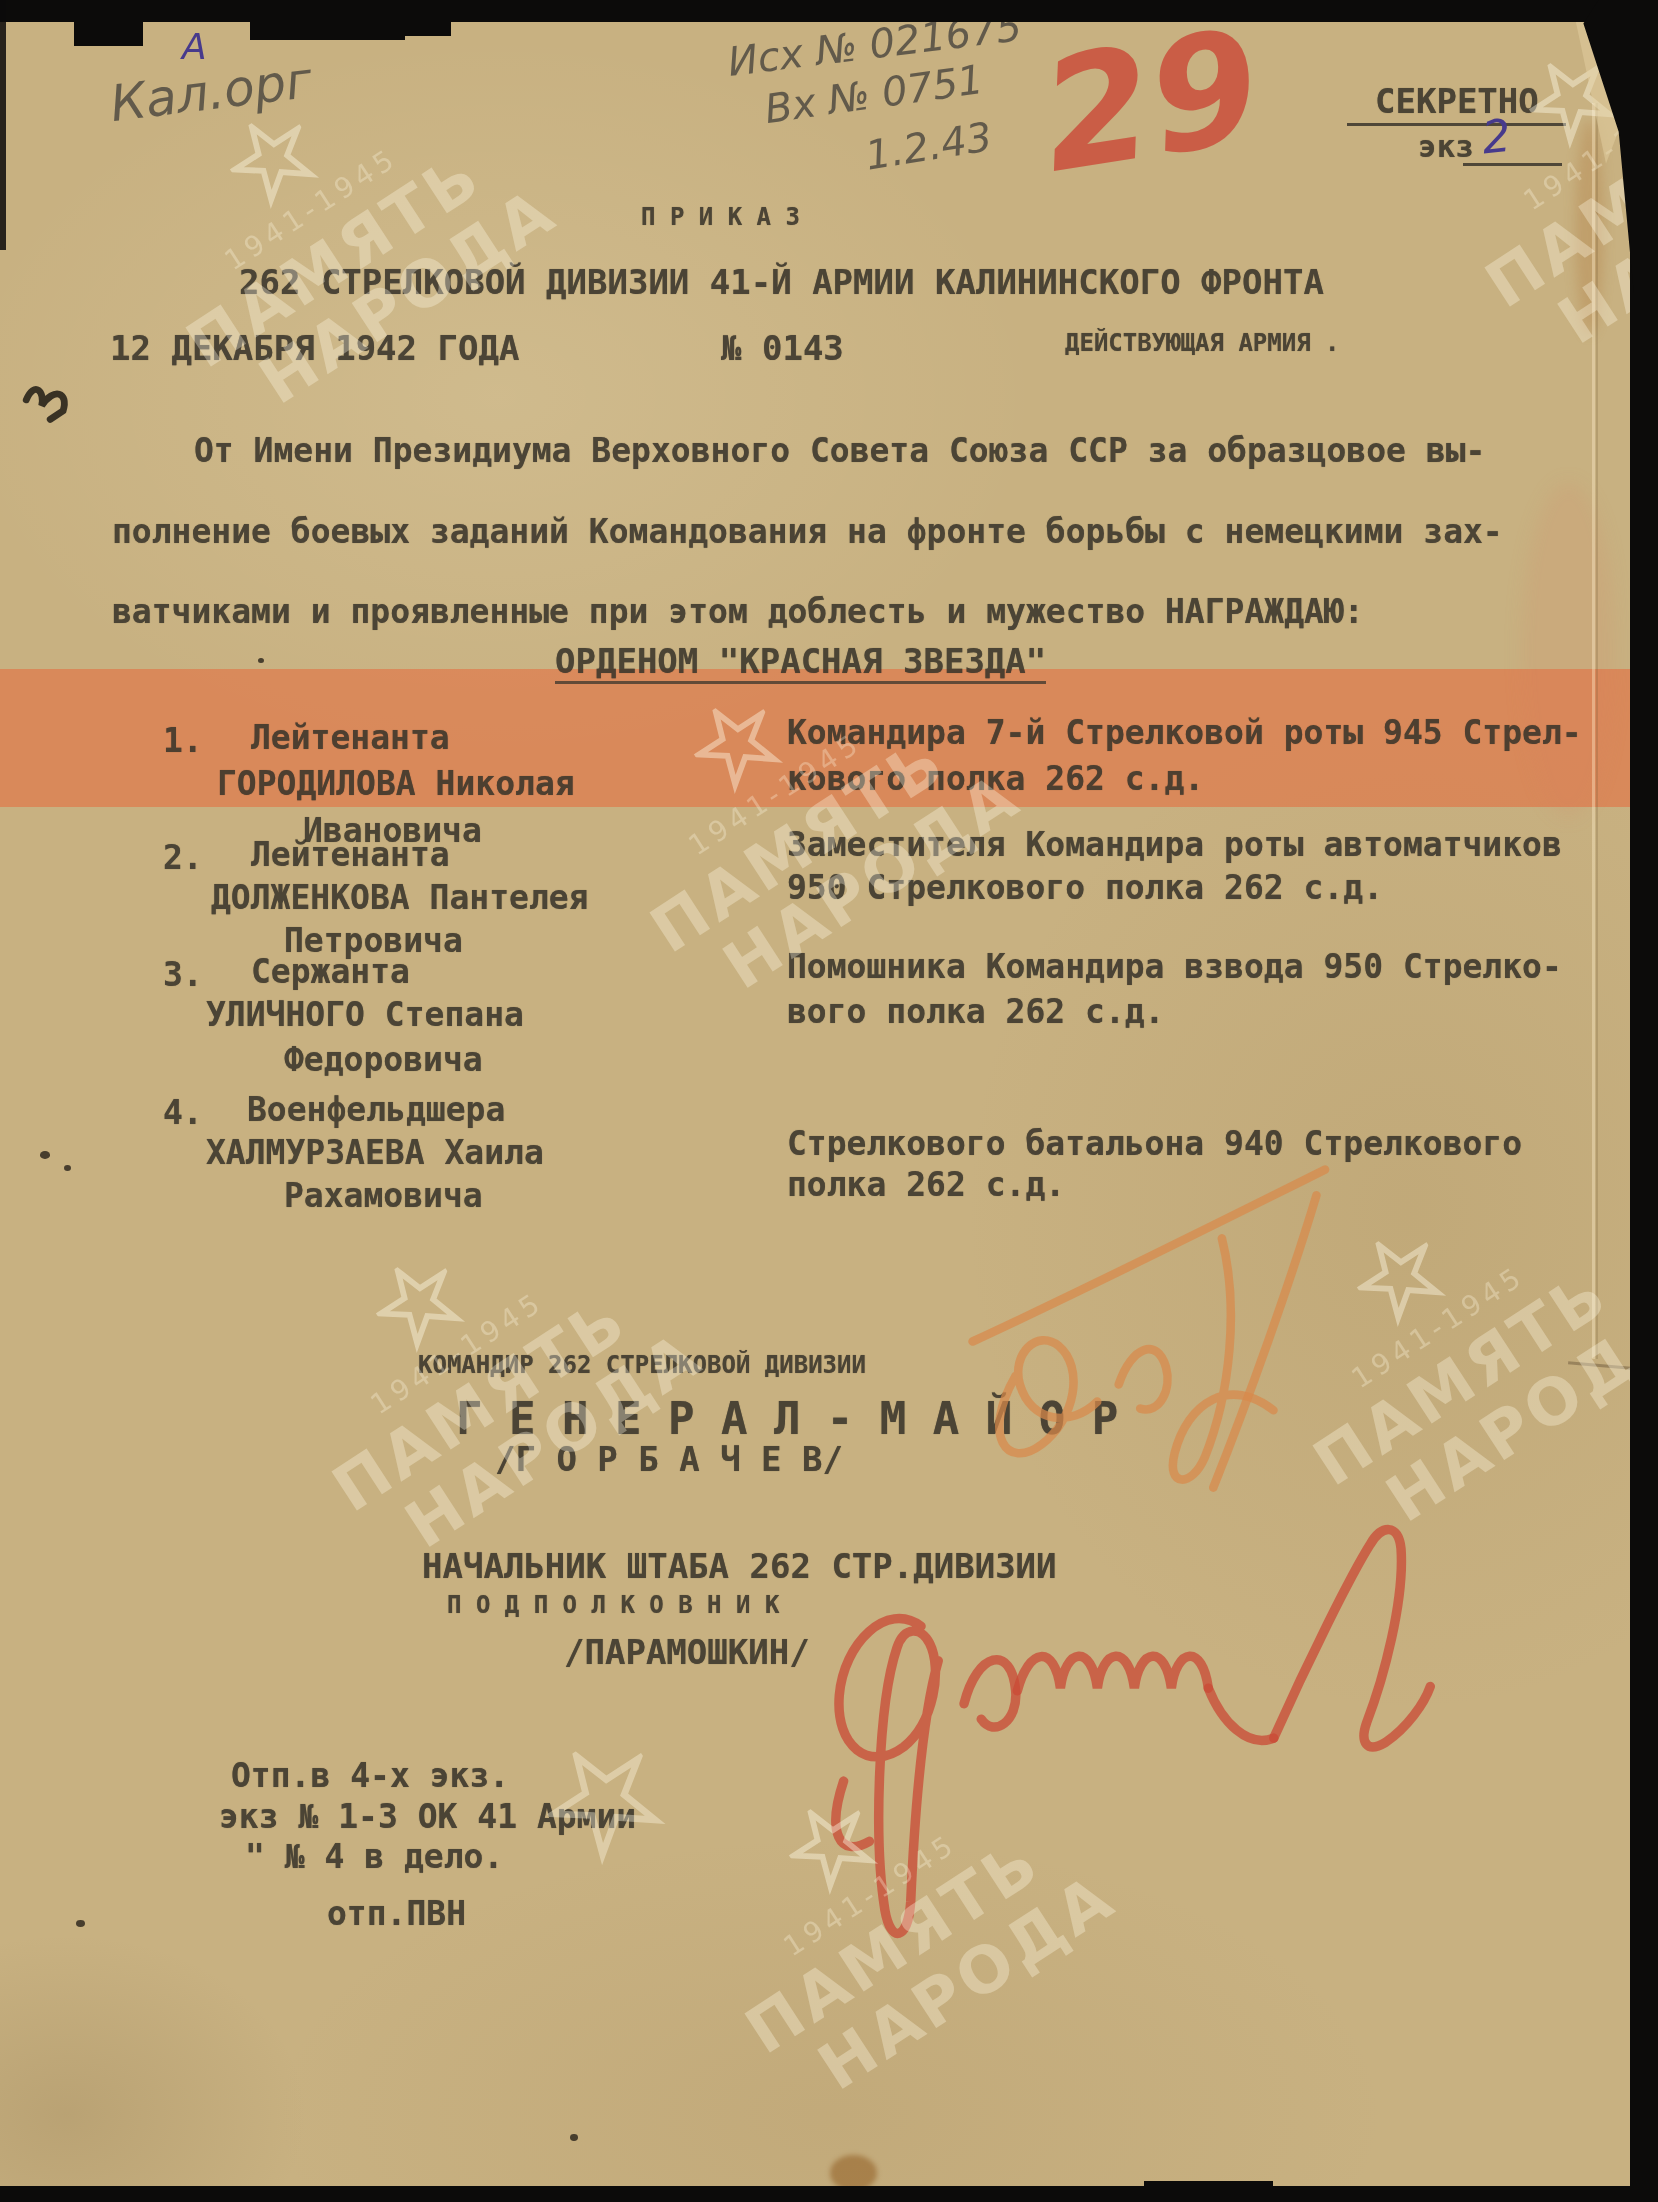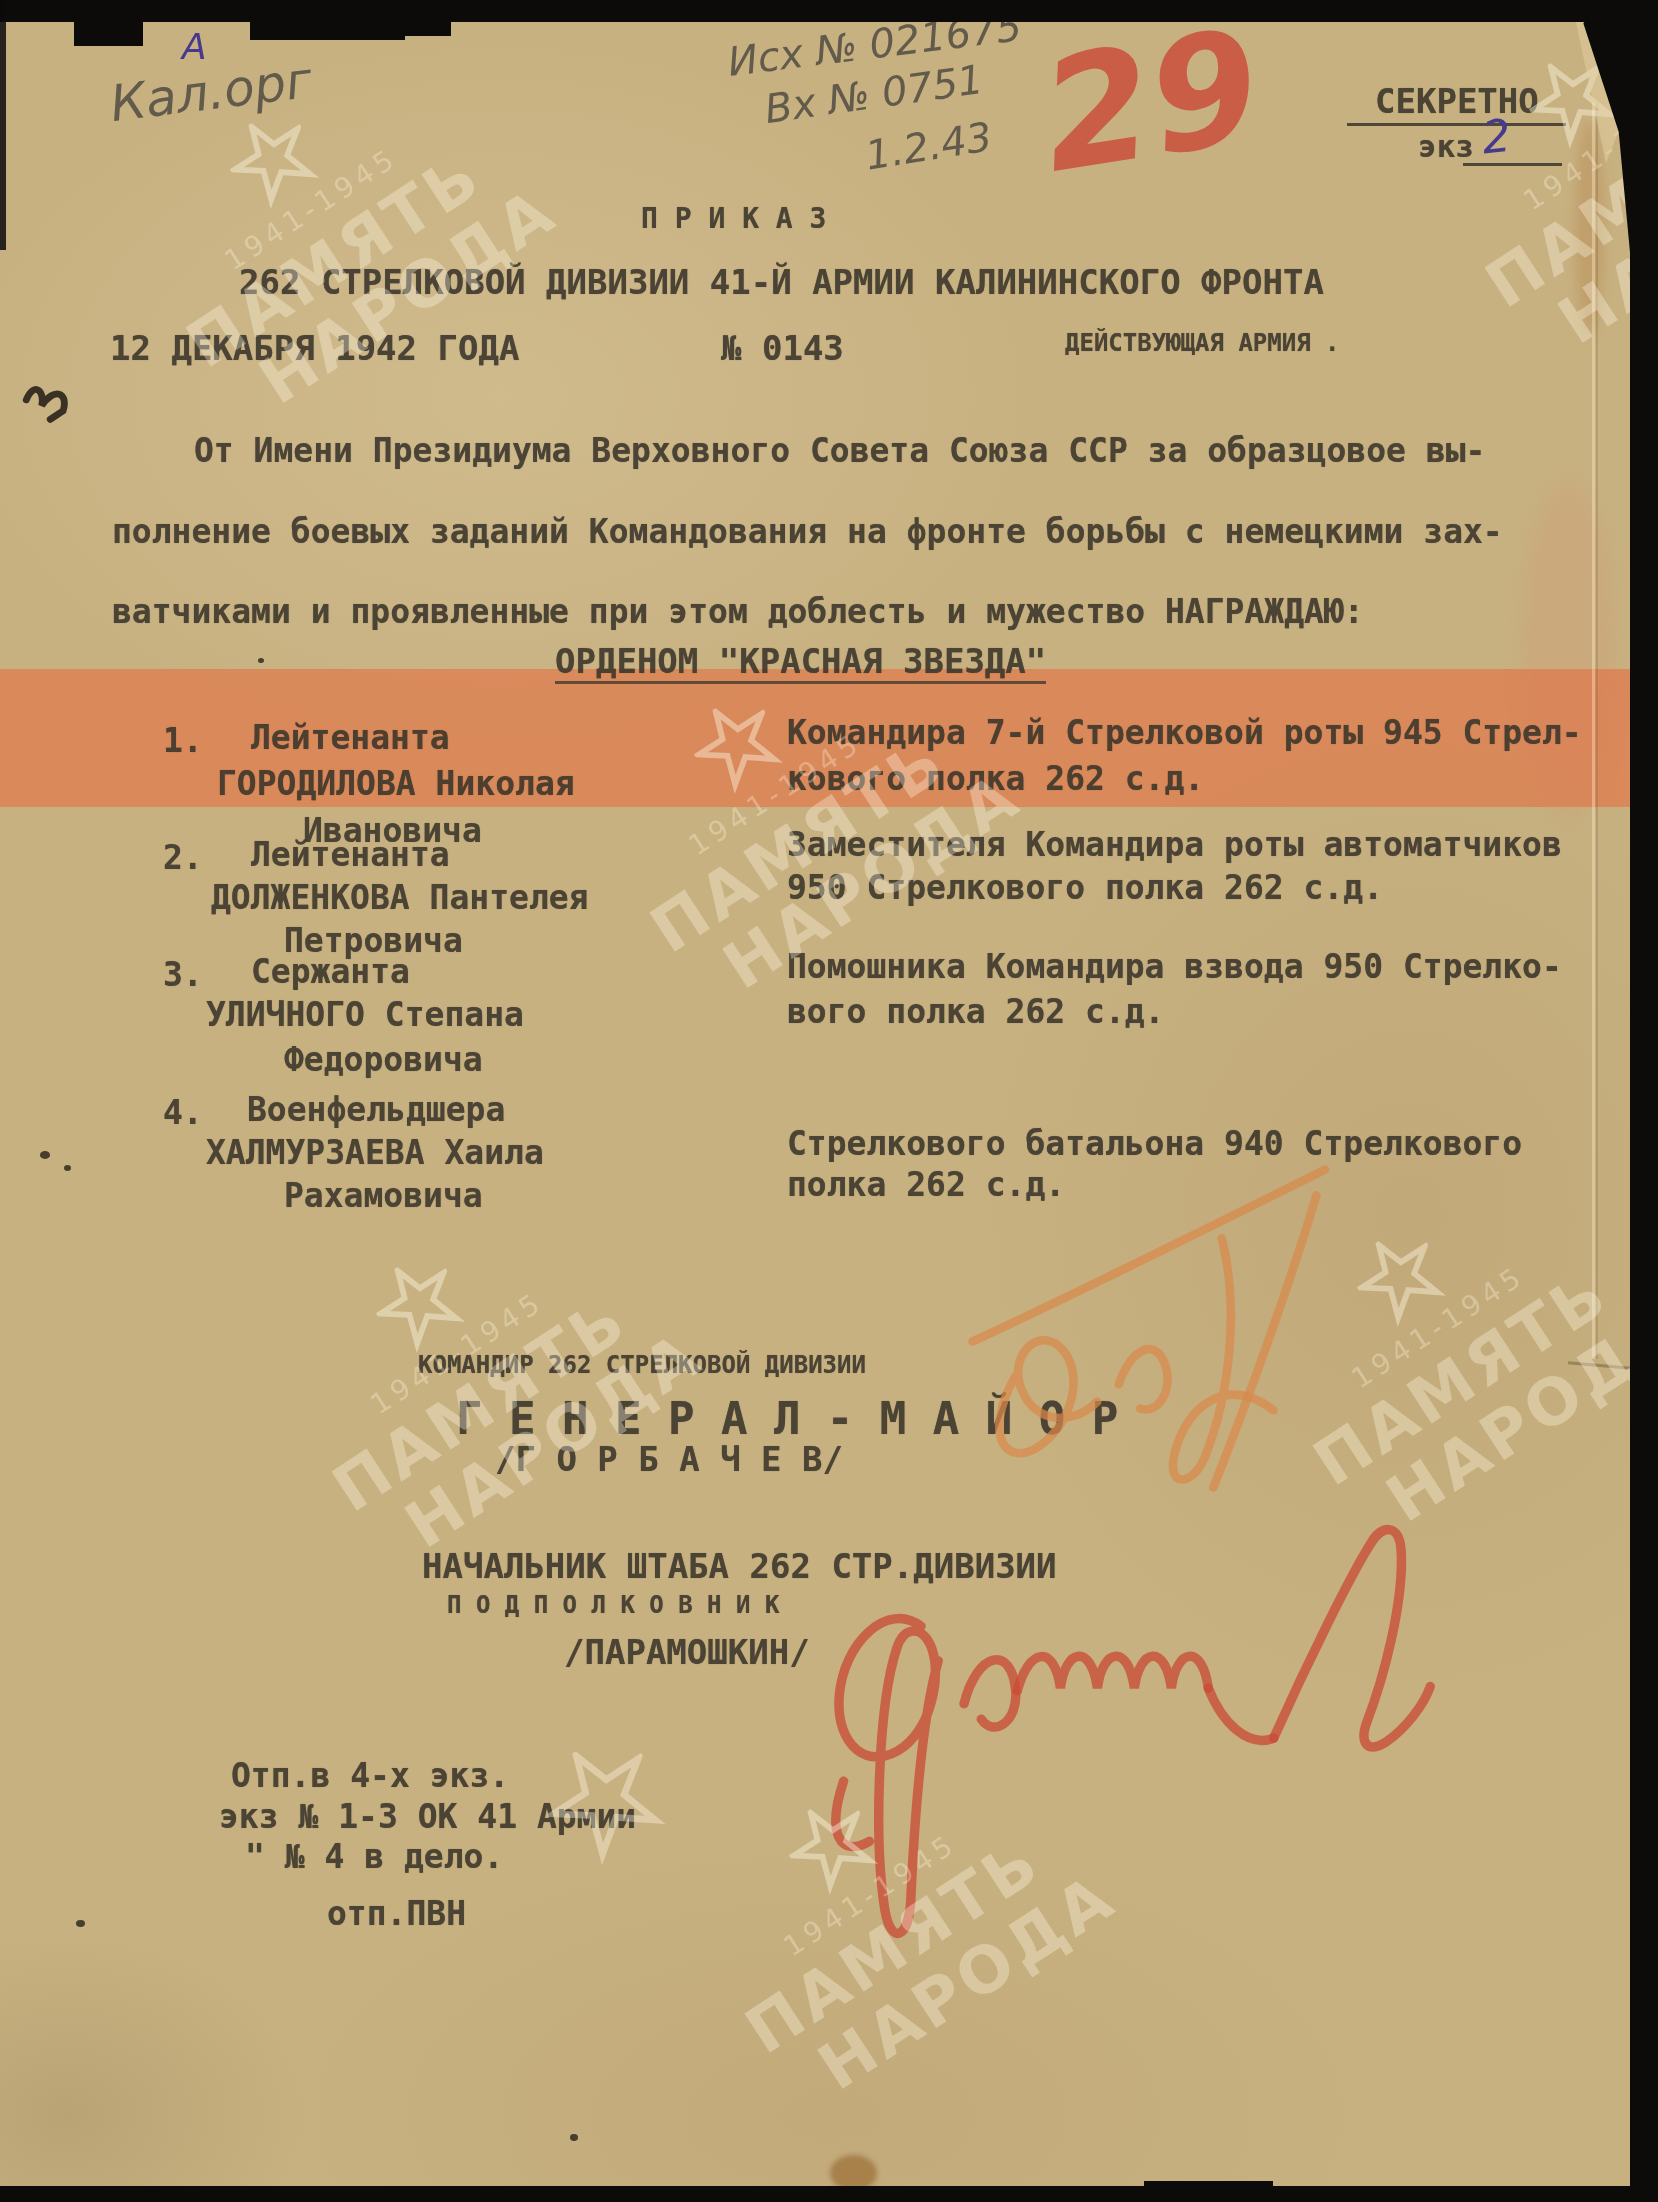--- a/index.html
+++ b/index.html
@@ -36,21 +36,21 @@
 <div class="page">
 
   <div class="highlight" style="top:669px;height:138px;"></div>
 
   <div class="t" style="left:1375px;top:84px;font-size:34px;">СЕКРЕТНО</div>
   <div class="underline-bar" style="left:1347px;top:123px;width:219px;height:3.4px;"></div>
   <div class="t" style="left:1418px;top:131px;font-size:31px;">экз</div>
   <div class="hw" style="left:1482px;top:114px;font-size:45px;color:#473a8c;transform:rotate(-6deg);">2</div>
   <div class="underline-bar" style="left:1463px;top:163px;width:99px;height:3.4px;"></div>
 
-  <div class="t" style="left:641px;top:205px;font-size:28px;">П Р И К А З</div>
+  <div class="t" style="left:641px;top:205px;font-size:24px;">П Р И К А З</div>
   <div class="t" style="left:239px;top:265px;font-size:34px;">262 СТРЕЛКОВОЙ ДИВИЗИИ 41-Й АРМИИ КАЛИНИНСКОГО ФРОНТА</div>
   <div class="t" style="left:110px;top:331px;font-size:34px;">12 ДЕКАБРЯ 1942 ГОДА</div>
   <div class="t" style="left:721px;top:331px;font-size:34px;">№ 0143</div>
   <div class="t" style="left:1065px;top:331px;font-size:24px;">ДЕЙСТВУЮЩАЯ АРМИЯ .</div>
 
   <div class="t" style="left:194px;top:434px;">От Имени Президиума Верховного Совета Союза ССР за образцовое вы-</div>
   <div class="t" style="left:112px;top:515px;">полнение боевых заданий Командования на фронте борьбы с немецкими зах-</div>
   <div class="t" style="left:112px;top:595px;">ватчиками и проявленные при этом доблесть и мужество НАГРАЖДАЮ:</div>
 
   <div class="t" style="left:555px;top:644px;font-size:34px;border-bottom:3.4px solid rgba(58,53,43,.85);padding-bottom:3.4px;">ОРДЕНОМ "КРАСНАЯ ЗВЕЗДА"</div>

